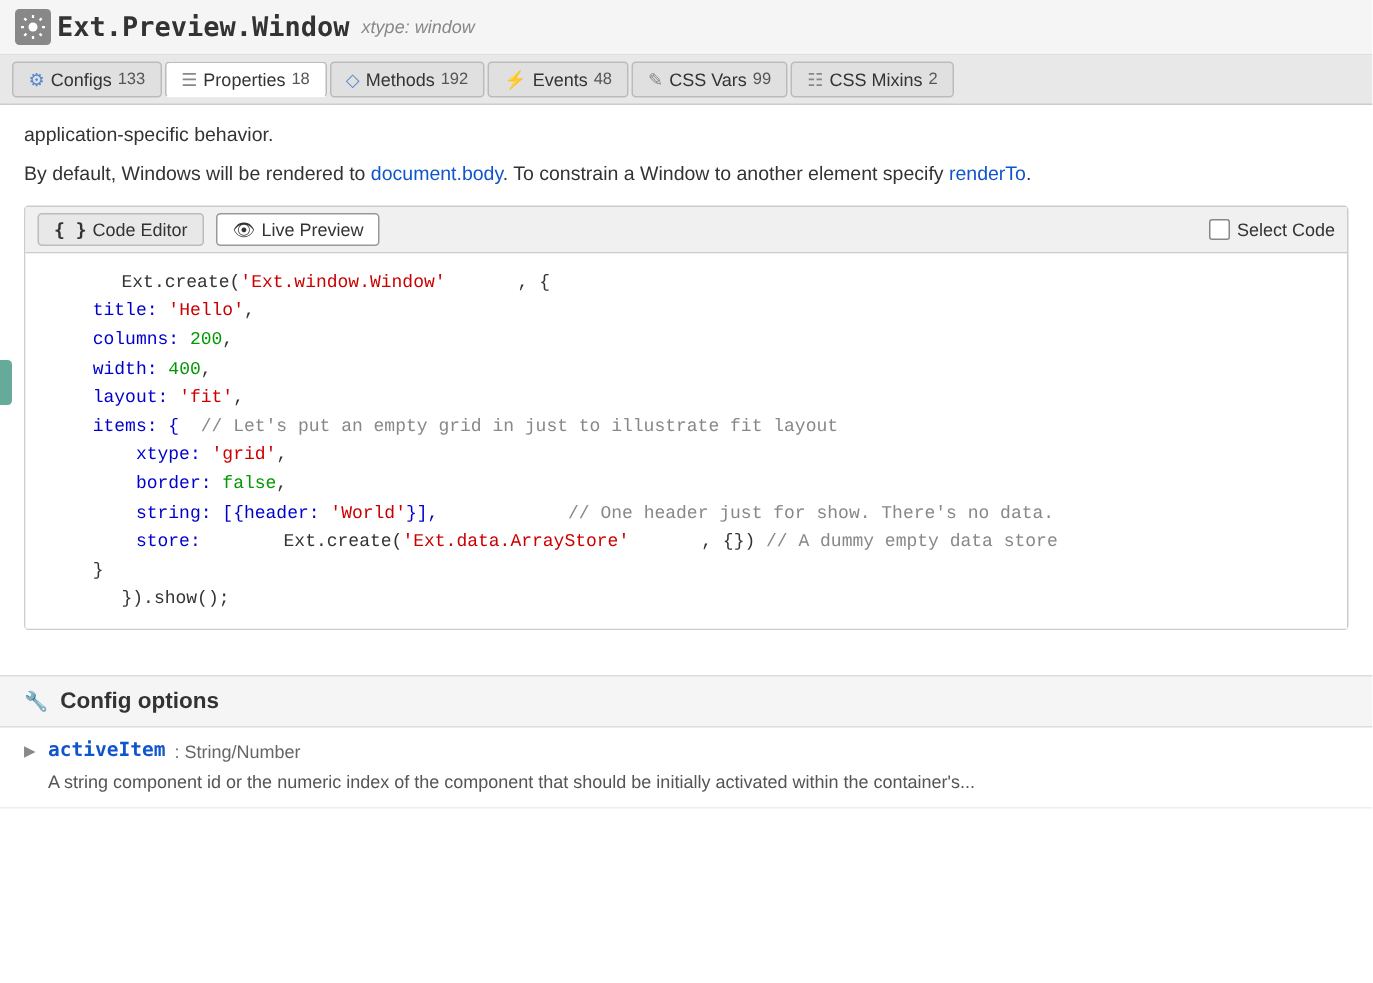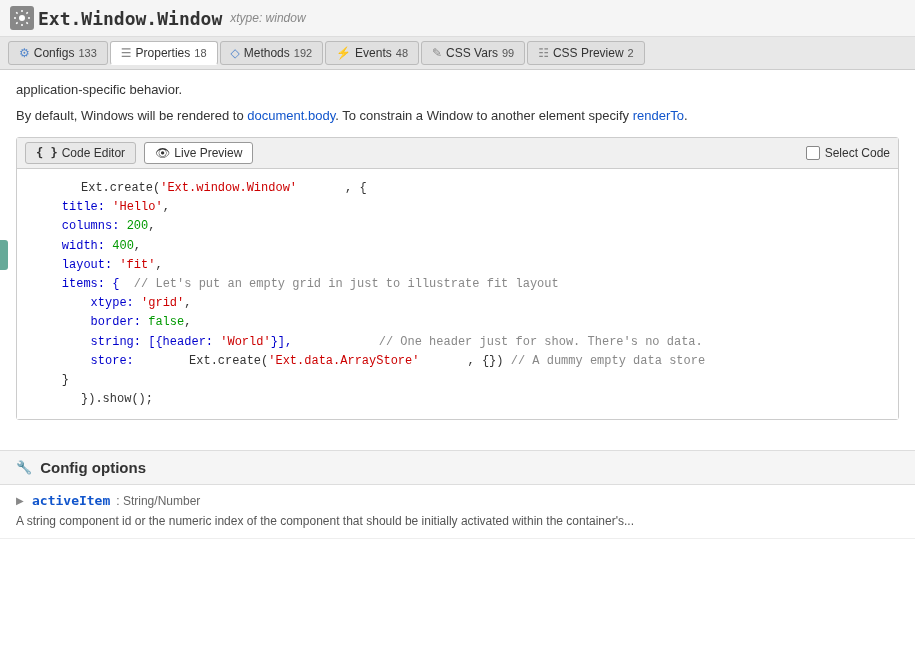--- a/index.html
+++ b/index.html
@@ -204,20 +204,21 @@
       font-size: 13px;
       color: #15c;
       font-weight: bold;
     }
     .config-type {
       font-size: 12px;
       color: #666;
     }
     .config-desc {
       margin-top: 4px;
+      margin-left: 16px;
       font-size: 12px;
       color: #555;
       line-height: 1.5;
     }
 
     
     .side-indicator {
       position: fixed;
       left: 0;
       top: 240px;
@@ -232,21 +233,21 @@
 
 <div class="side-indicator"></div>
 
 <div class="page-header">
   <span class="header-icon">
     <svg width="18" height="18" viewBox="0 0 18 18" fill="#fff">
       <circle cx="9" cy="9" r="3"></circle>
       <path d="M9 1v2M9 15v2M1 9h2M15 9h2M3.2 3.2l1.4 1.4M13.4 13.4l1.4 1.4M3.2 14.8l1.4-1.4M13.4 4.6l1.4-1.4" stroke="#fff" stroke-width="1.5"></path>
     </svg>
   </span>
-  <span class="header-title">Ext.Window.Window</span>
+  <span class="header-title">Ext.Preview.Window</span>
   <span class="xtype-label">xtype: window</span>
 </div>
 
 <div class="nav-tabs">
 
   <div class="nav-tab">
     <span style="color:#5588cc;">⚙</span>
     <span>Configs</span>
     <span class="tab-count">133</span>
   </div>
@@ -270,21 +271,21 @@
   </div>
 
   <div class="nav-tab">
     <span style="color:#888;">✎</span>
     <span>CSS Vars</span>
     <span class="tab-count">99</span>
   </div>
 
   <div class="nav-tab">
     <span style="color:#888;">☷</span>
-    <span>CSS Preview</span>
+    <span>CSS Mixins</span>
     <span class="tab-count">2</span>
   </div>
 
 </div>
 
 <div class="content">
 
   <p class="desc-text">application-specific behavior.</p>
 
   <p class="desc-text">

